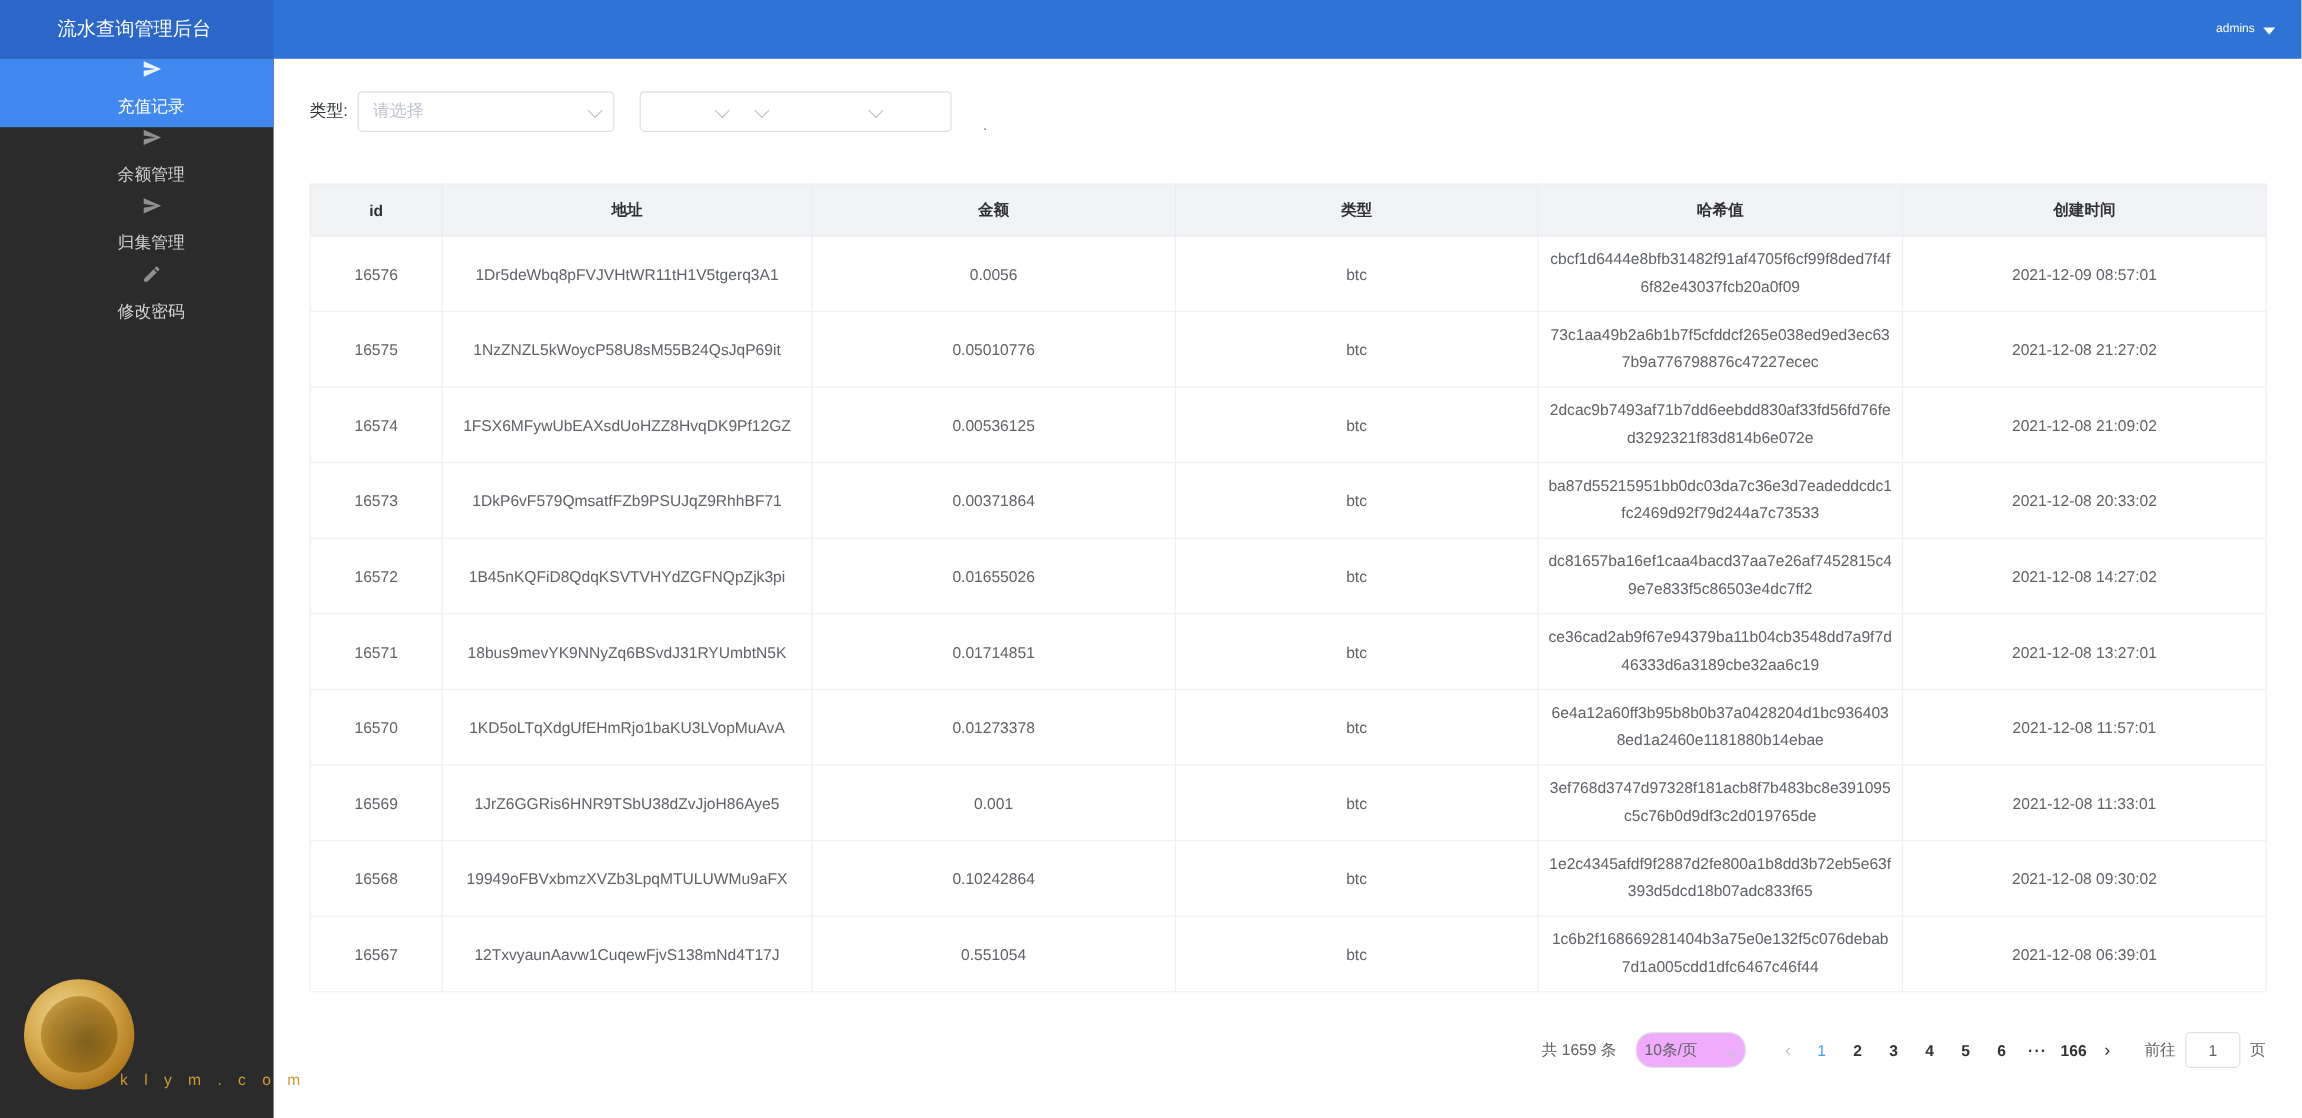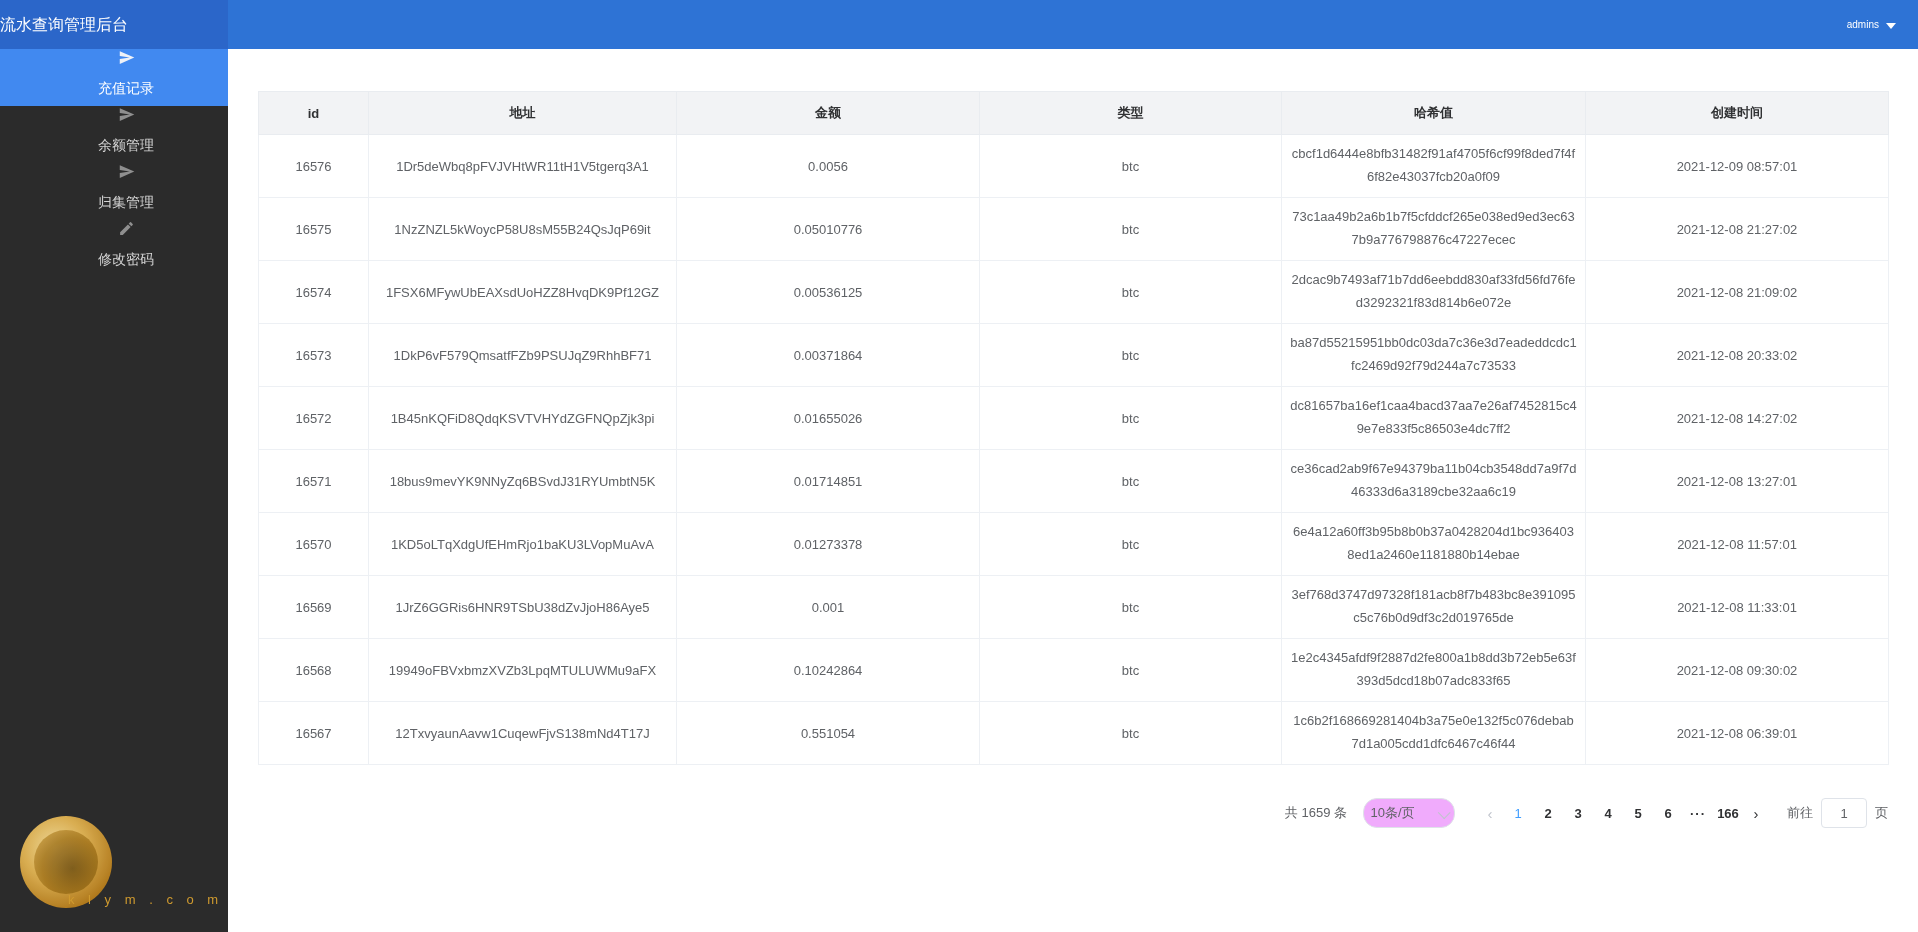--- a/index.html
+++ b/index.html
@@ -1,21 +1,21 @@
 <!DOCTYPE html>
 <html><head>
 <meta charset="utf-8">
 <style>
   * { margin:0; padding:0; box-sizing:border-box; }
   html,body { width:1918px; height:932px; overflow:hidden; }
   body { font-family:"Liberation Sans","DejaVu Sans",sans-serif; background:#fff; position:relative; }
 
   
   .topbar { display:flex; height:49px; width:100%; background:#2e73d5; align-items:stretch; }
-  .logo-area { width:228px; background:#2b66c9; color:#fff; font-size:16px; line-height:49px; white-space:nowrap; }
+  .logo-area { width:228px; background:#2b66c9; color:#fff; font-size:16px; line-height:49px; padding-left:48px; white-space:nowrap; }
   .topbar-spacer { flex:1; }
   .topbar-user { color:#fff; font-size:10px; display:flex; align-items:center; gap:7px; padding-right:22px; cursor:pointer; }
   .caret-down { width:0; height:0; border-left:5px solid transparent; border-right:5px solid transparent; border-top:6px solid #fff; margin-top:2px; }
 
   
   .shell { display:flex; height:883px; }
   .sidebar { width:228px; background:#2b2b2b; flex:none; }
   .side-item { height:57px; display:flex; align-items:center; padding-left:24px; gap:14px; color:#d4d4d4; font-size:14px; cursor:pointer;flex-direction:column; }
   .side-item .ic { width:17px; height:17px; color:#8f8f8f; display:flex; align-items:center; }
   .side-item.active { background:#4189f0; color:#fff; }
@@ -56,21 +56,21 @@
   .goto input { width:46px; height:30px; border:1px solid #dfe3e9; border-radius:4px; text-align:center; font-size:13px; color:#606266; outline:none; }
 
   
   .watermark { position:absolute; left:12px; bottom:14px; width:250px; height:104px; pointer-events:none; }
   .wm-circle { position:absolute; left:8px; top:2px; width:92px; height:92px; border-radius:50%;
     background:radial-gradient(circle at 38% 35%, #f8e2a0 0%, #e3b554 38%, #b97f1d 75%, #8a5c10 100%); opacity:.95; }
   .wm-circle:before { content:""; position:absolute; left:14px; top:14px; width:64px; height:64px; border-radius:50%;
     background:radial-gradient(circle at 60% 60%, #6b4a0c 0%, #a57417 55%, #e3b554 100%); opacity:.8; }
   .wm-title { position:absolute; left:62px; top:24px; font-size:42px; font-weight:bold; color:#e95f1d;
     text-shadow:1px 1px 0 #b13c0e; letter-spacing:1px; white-space:nowrap; }
-  .wm-sub { position:absolute; left:56px; top:78px; font-size:13px; color:#cf9a2f; letter-spacing:5px; white-space:nowrap; }
+  .wm-sub { position:absolute; left:88px; top:78px; font-size:13px; color:#cf9a2f; letter-spacing:5px; white-space:nowrap; }
 </style>
 </head>
 <body>
 
 <div class="topbar">
   <div class="logo-area">流水查询管理后台</div>
   <div class="topbar-spacer"></div>
   <div class="topbar-user">
     <span>admins</span>
     <span class="caret-down"></span>
@@ -109,20 +109,33 @@
           <svg viewBox="0 0 24 24" fill="currentColor">
             <path d="M3 17.25V21h3.75L17.8 9.94l-3.75-3.75L3 17.25zM20.7 7.04a1 1 0 0 0 0-1.41l-2.34-2.34a1 1 0 0 0-1.41 0l-1.83 1.83 3.75 3.75 1.83-1.83z"></path>
           </svg>
         </span>
         <span>修改密码</span>
       </div>
     </div>
 
   <div class="main">
 
+    <div class="filter-row">
+      <span class="filter-label">类型:</span>
+      <div class="select-box">
+        <span class="ph">请选择</span>
+        <span class="chev"></span>
+      </div>
+      <div class="range-box">
+        <span class="chev c1"></span>
+        <span class="chev c2"></span>
+        <span class="chev c3"></span>
+      </div>
+      <span class="tiny-dot">.</span>
+    </div>
 
     <table class="grid">
       <colgroup>
         <col style="width:110px">
           <col style="width:308px">
           <col style="width:303px">
         <col style="width:302px">
           <col style="width:304px">
           <col style="width:303px">
       </colgroup>

